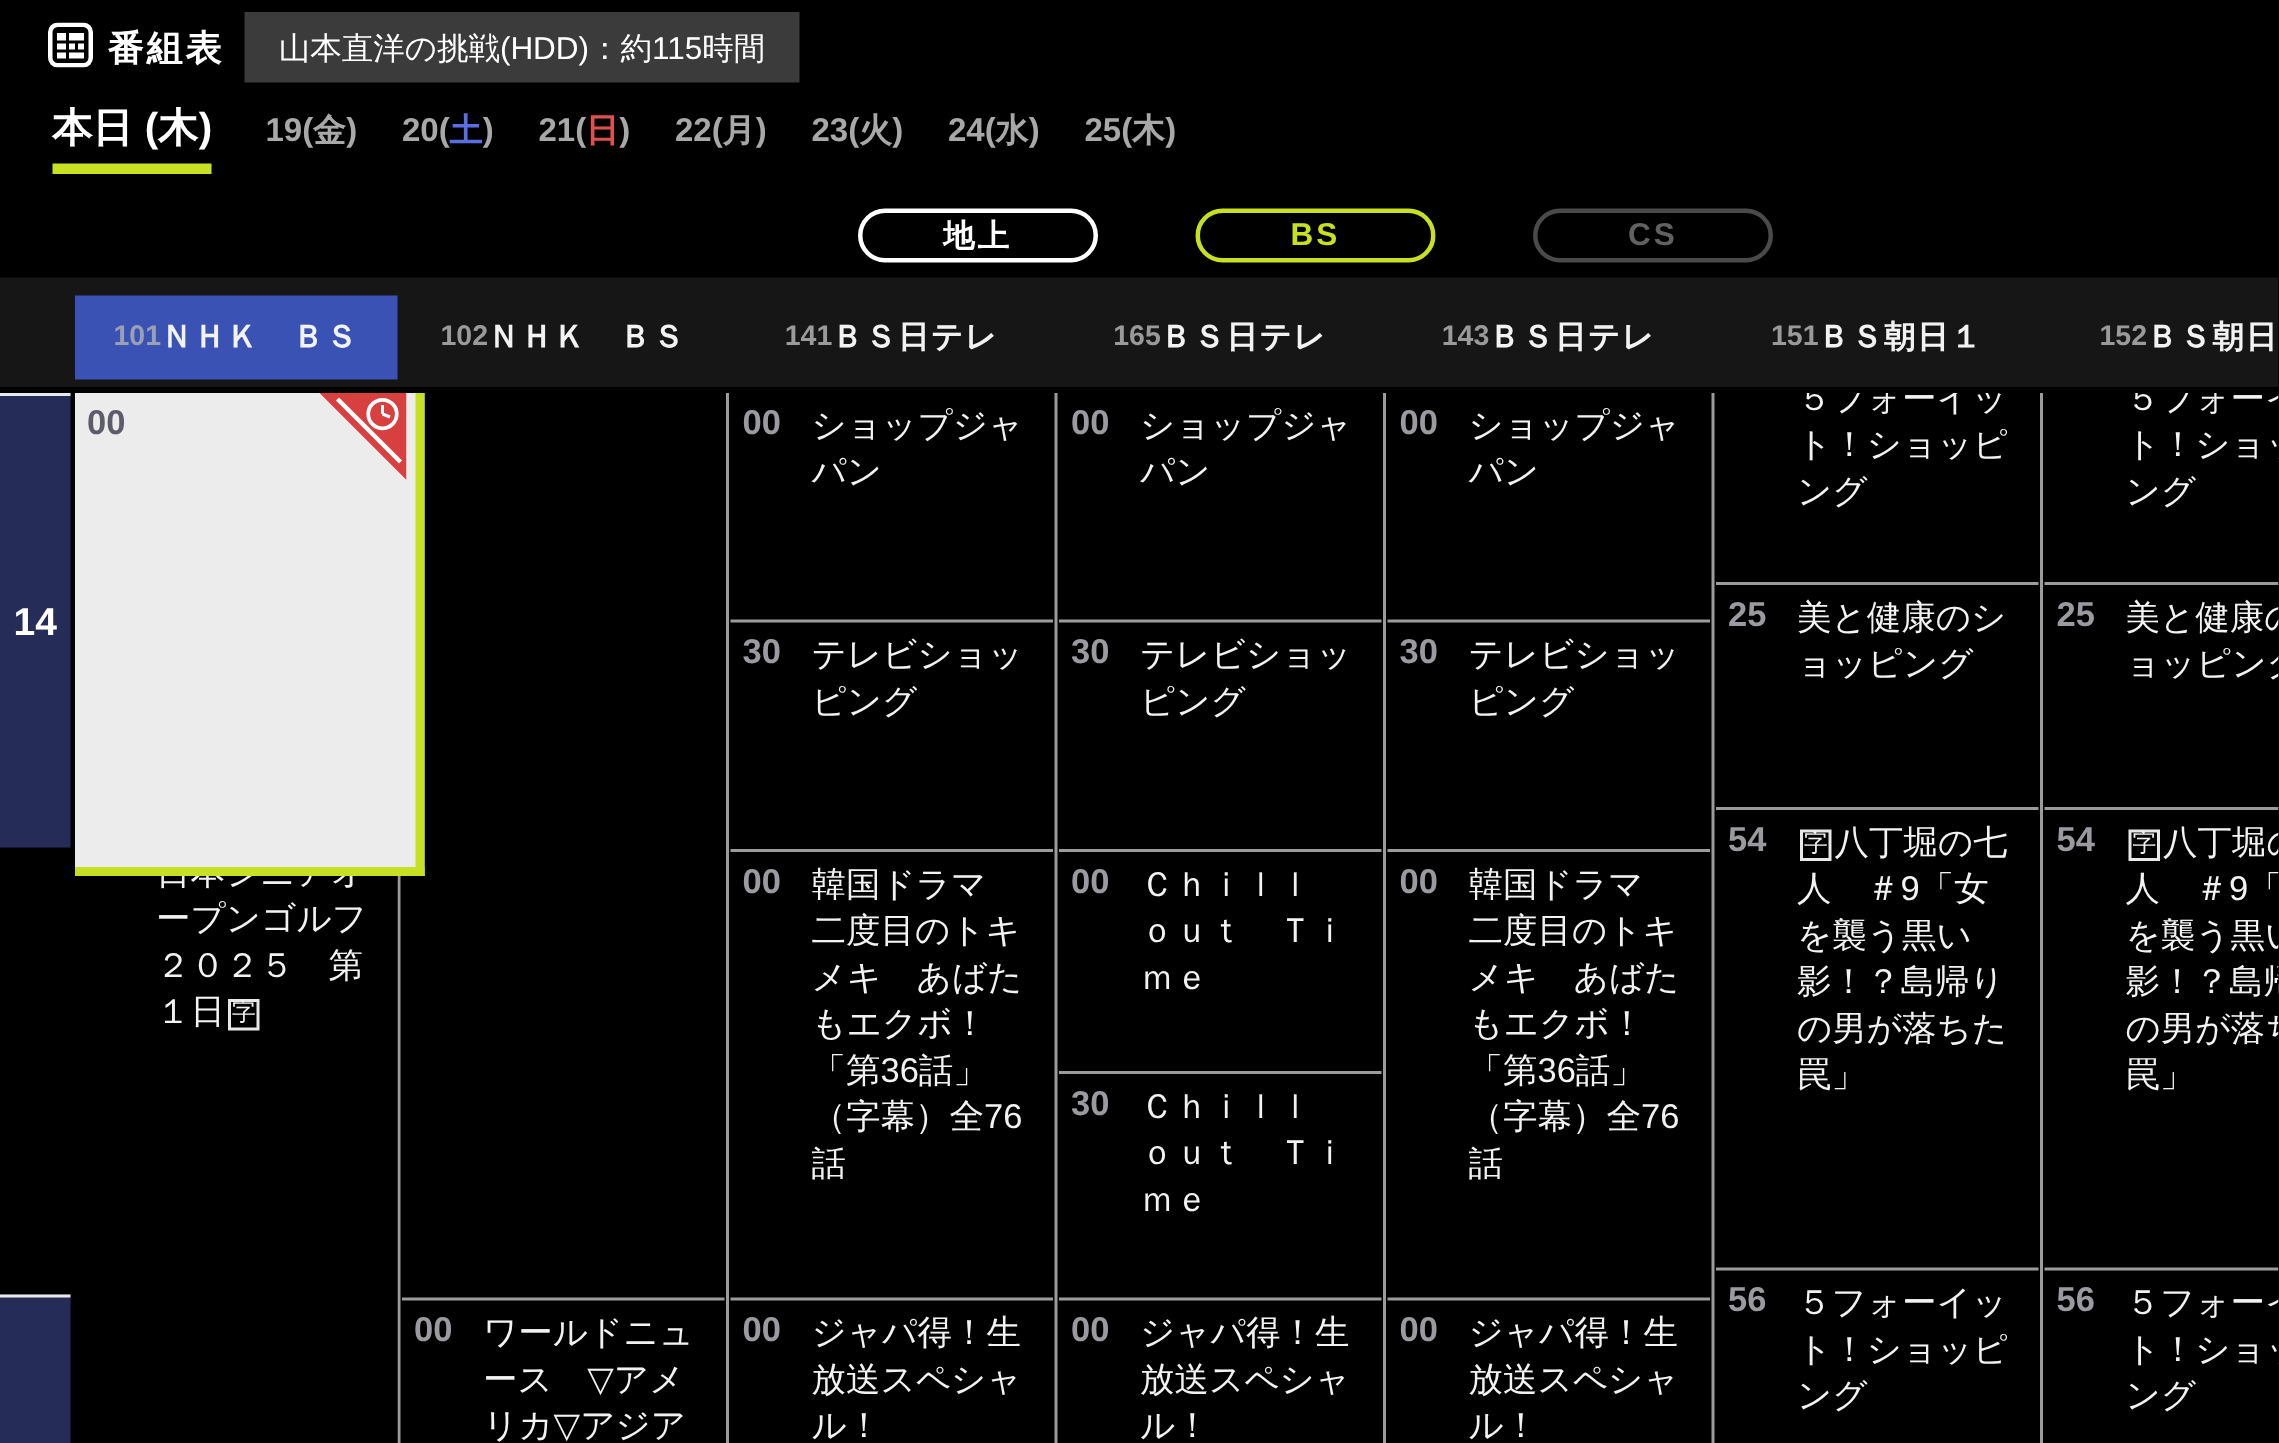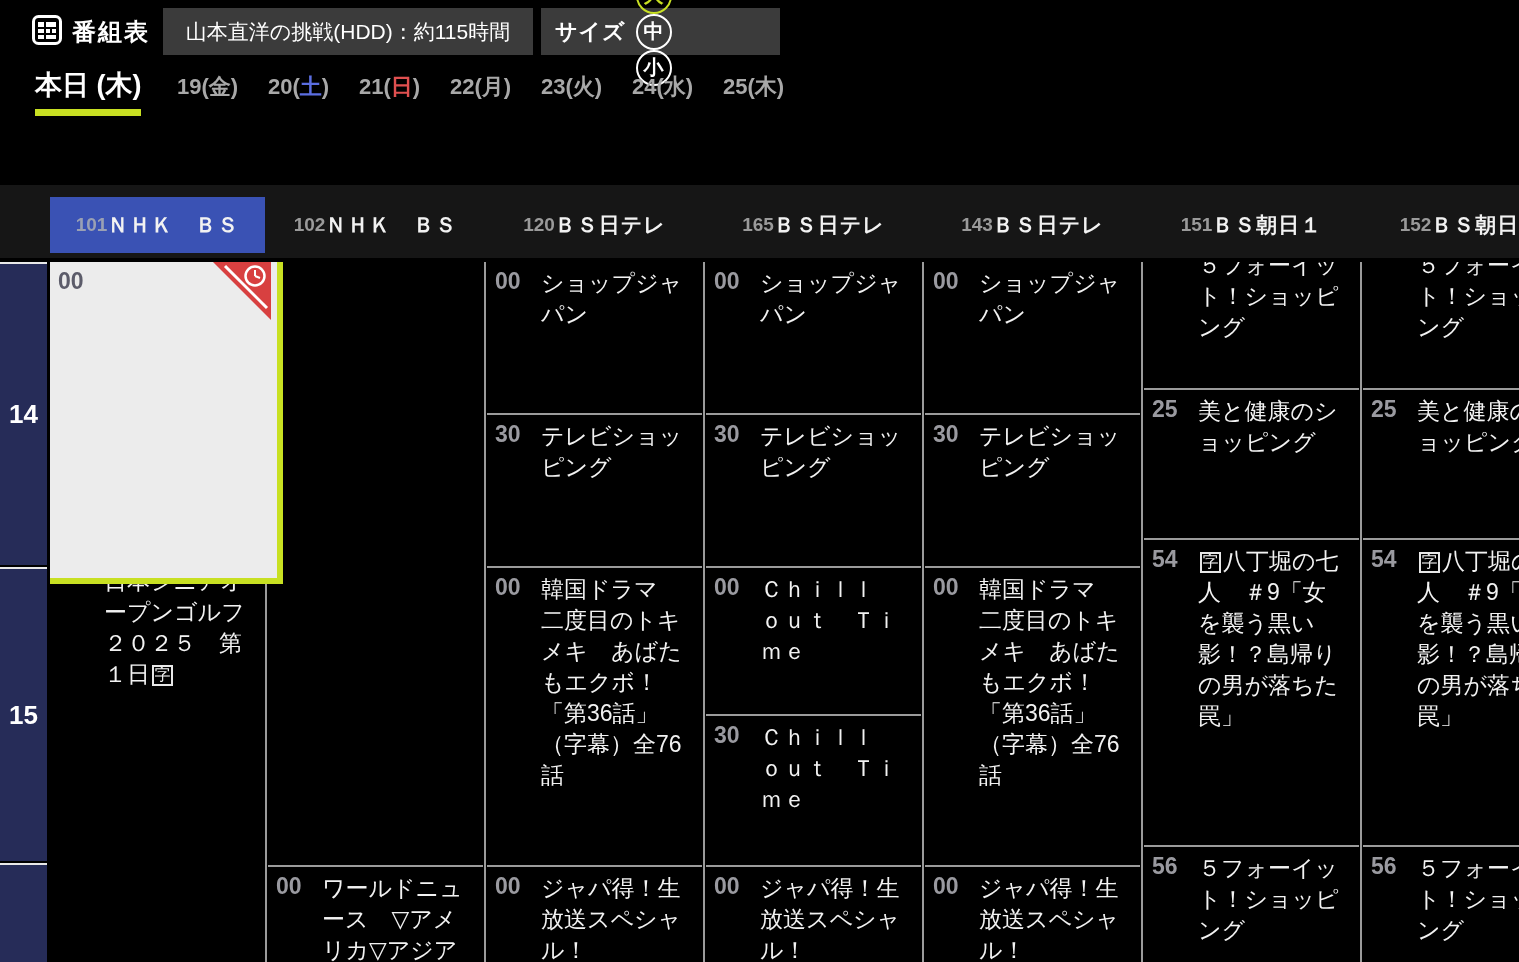--- a/index.html
+++ b/index.html
@@ -81,53 +81,50 @@
         <rect x="14" y="14" width="4" height="4" fill="#fff"></rect>
         <rect x="20" y="14" width="4" height="4" fill="#fff"></rect>
         <rect x="6" y="20" width="6" height="4" fill="#fff"></rect>
         <rect x="14" y="20" width="10" height="4" fill="#fff"></rect>
       </svg>
     </span>
     <span id="app-title">番組表</span>
     <div id="hdd-box">
       <span>山本直洋の挑戦(HDD)：約115時間</span>
     </div>
-    <div id="size-box">
-      <span id="size-label">サイズ</span>
-      <span id="size-options">
-          <span class="size-circle sel">大</span>
-          <span class="size-circle">中</span>
-          <span class="size-circle">小</span>
-        </span>
-    </div>
   </div>
 
   <div id="date-row">
       <div class="date-tab today" style="left: 35px;"><span>本日 (木)</span><div class="underline"></div></div>
       <div class="date-tab" style="left: 177px;">19(<span>金</span>)</div>
       <div class="date-tab" style="left: 268px;">20(<span style="color: rgb(91, 110, 225);">土</span>)</div>
       <div class="date-tab" style="left: 359px;">21(<span style="color: rgb(224, 80, 80);">日</span>)</div>
       <div class="date-tab" style="left: 450px;">22(<span>月</span>)</div>
       <div class="date-tab" style="left: 541px;">23(<span>火</span>)</div>
       <div class="date-tab" style="left: 632px;">24(<span>水</span>)</div>
       <div class="date-tab" style="left: 723px;">25(<span>木</span>)</div>
     </div>
 
+  <div id="band-row">
+      <div class="band-pill normal" style="left: 572px;">地上</div>
+      <div class="band-pill active" style="left: 797px;">BS</div>
+      <div class="band-pill disabled" style="left: 1022px;">CS</div>
+    </div>
 
   <div id="channel-strip">
       <div class="chan-cell sel" style="left: 50px; width: 215px;">
         <div class="chan-num">101</div>
         <div class="chan-name">ＮＨＫ　ＢＳ</div>
       </div>
       <div class="chan-cell" style="left: 268px; width: 215px;">
         <div class="chan-num">102</div>
         <div class="chan-name">ＮＨＫ　ＢＳ</div>
       </div>
       <div class="chan-cell" style="left: 487px; width: 215px;">
-        <div class="chan-num">120</div>
+        <div class="chan-num">141</div>
         <div class="chan-name">ＢＳ日テレ</div>
       </div>
       <div class="chan-cell" style="left: 706px; width: 215px;">
         <div class="chan-num">165</div>
         <div class="chan-name">ＢＳ日テレ</div>
       </div>
       <div class="chan-cell" style="left: 925px; width: 215px;">
         <div class="chan-num">143</div>
         <div class="chan-name">ＢＳ日テレ</div>
       </div>
@@ -137,23 +134,20 @@
       </div>
       <div class="chan-cell" style="left: 1363px; width: 215px;">
         <div class="chan-num">152</div>
         <div class="chan-name">ＢＳ朝日２</div>
       </div>
     </div>
 
   <div id="grid">
       <div class="hour-block" style="top: 262px; height: 303px;">
         <span class="hour-label">14</span>
-      </div>
-      <div class="hour-block" style="top: 567px; height: 294px;">
-        <span class="hour-label">15</span>
       </div>
       <div class="hour-block" style="top: 863px; height: 99px;"></div>
       <div class="vline" style="left: 265px; top: 262px; height: 700px;"></div>
       <div class="vline" style="left: 484px; top: 262px; height: 700px;"></div>
       <div class="vline" style="left: 703px; top: 262px; height: 700px;"></div>
       <div class="vline" style="left: 922px; top: 262px; height: 700px;"></div>
       <div class="vline" style="left: 1141px; top: 262px; height: 700px;"></div>
       <div class="vline" style="left: 1360px; top: 262px; height: 700px;"></div>
       <div class="cell hl" style="left: 50px; top: 262px; width: 233px; height: 322px;">
         <span class="corner"><svg width="58" height="58" viewBox="0 0 58 58">

